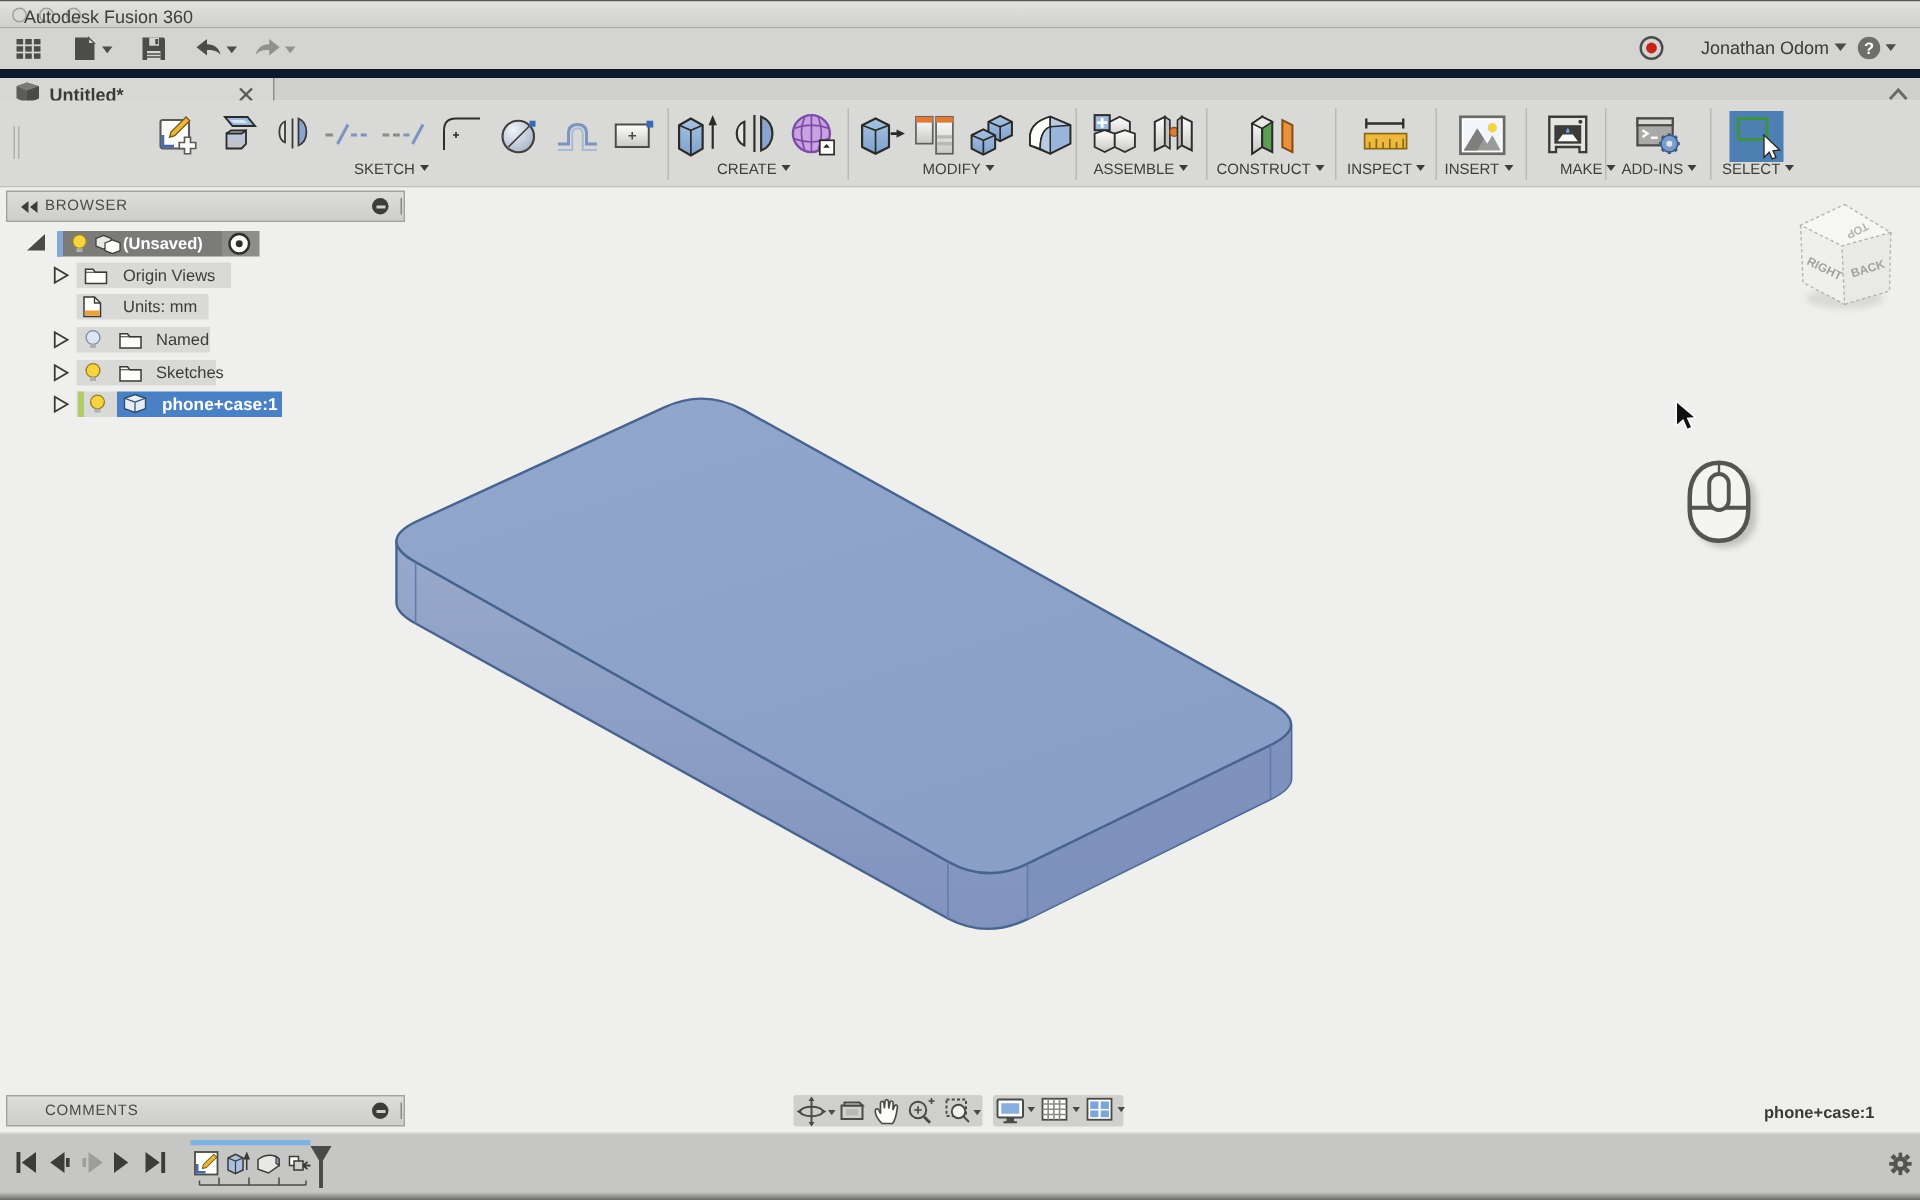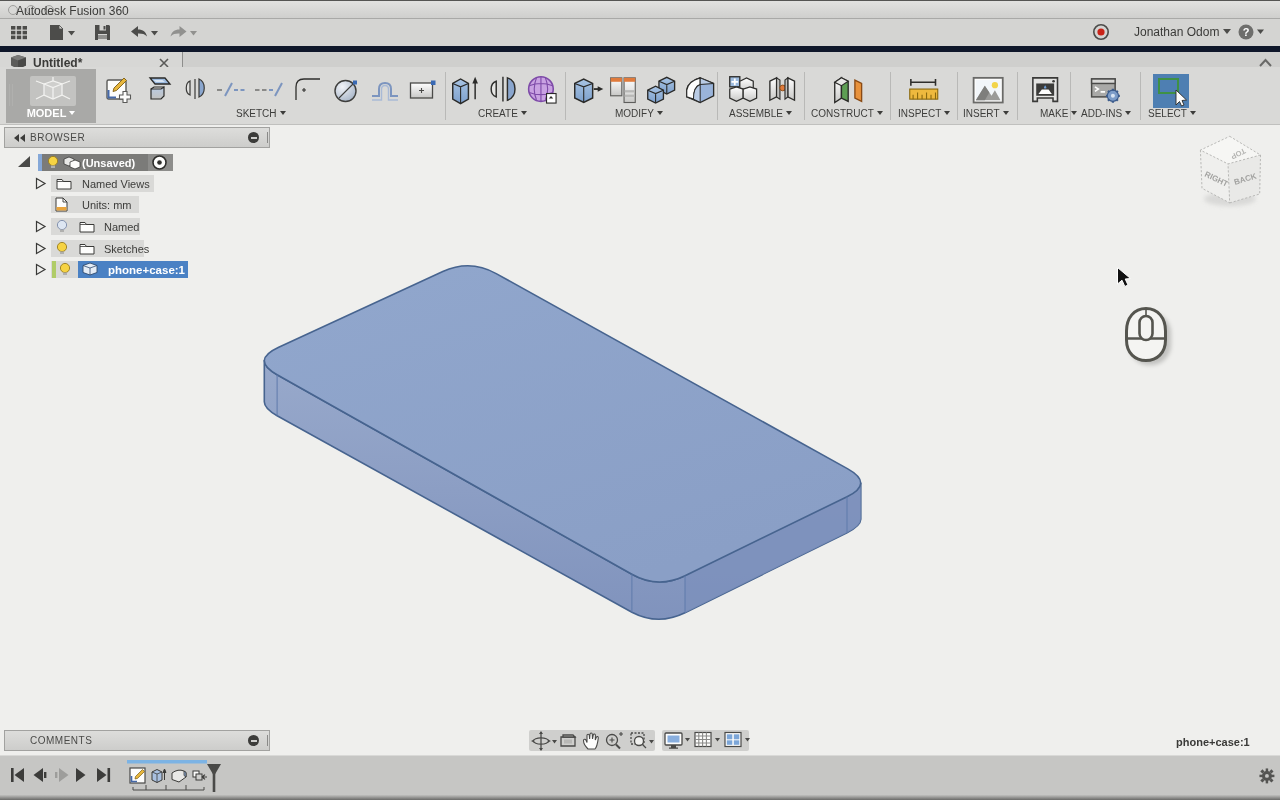--- a/index.html
+++ b/index.html
@@ -121,31 +121,20 @@
     <svg width="12" height="12" style="position:absolute;left:158px;top:5px;">
       <path d="M2 2 L10 10 M10 2 L2 10" stroke="#5a5a58" stroke-width="1.6"></path>
     </svg>
   </div>
   <svg width="16" height="12" style="position:absolute;left:1258px;top:5px;">
     <path d="M2 9 L7.5 3 L13 9" stroke="#6a6a68" stroke-width="2" fill="none"></path>
   </svg>
 </div>
 
 <div class="abs" id="toolbar">
-  <div id="modelblock">
-    <svg width="46" height="30" style="position:absolute;left:24px;top:7px;">
-      <rect x="0" y="0" width="46" height="30" rx="2" fill="#c3c3c1"></rect>
-      <g stroke="#f2f2f0" stroke-width="1.3" fill="none">
-        <path d="M14 8 L23 5 L32 8 L32 19 L23 23 L14 19 Z" fill="#cfcfcd"></path>
-        <path d="M14 8 L23 11.5 L32 8 M23 11.5 L23 23"></path>
-        <path d="M23 5 L23 1 M32 8 L40 5 M32 19 L40 23 M14 19 L6 23 M14 8 L6 5"></path>
-      </g>
-    </svg>
-    <div class="lbl">MODEL<span class="caret" style="border-top-color:#fff;"></span></div>
-  </div>
   <div style="position:absolute;left:9px;top:17px;width:1px;height:22px;background:#b0b0ae;"></div>
   <div style="position:absolute;left:12px;top:17px;width:1px;height:22px;background:#b0b0ae;"></div>
 
   <div class="seclabel" style="left:236px;">SKETCH<span class="caret"></span></div>
   <div class="seclabel" style="left:478px;">CREATE<span class="caret"></span></div>
   <div class="seclabel" style="left:615px;">MODIFY<span class="caret"></span></div>
   <div class="seclabel" style="left:729px;">ASSEMBLE<span class="caret"></span></div>
   <div class="seclabel" style="left:811px;">CONSTRUCT<span class="caret"></span></div>
   <div class="seclabel" style="left:898px;">INSPECT<span class="caret"></span></div>
   <div class="seclabel" style="left:963px;">INSERT<span class="caret"></span></div>
@@ -498,21 +487,21 @@
   </svg>
 
   <svg width="12" height="13" style="position:absolute;left:35px;top:177px;">
     <path d="M1.5 1.5 L10 6.5 L1.5 11.5 Z" fill="#f0f0ee" stroke="#3a3a38" stroke-width="1.2"></path>
   </svg>
   <div class="abs" style="left:51px;top:175px;width:103px;height:17px;background:#d9d9d7;"></div>
   <svg width="16" height="13" style="position:absolute;left:56px;top:177px;">
     <path d="M1 2.5 L6 2.5 L7.5 4.5 L15 4.5 L15 12 L1 12 Z" fill="#fdfdfc" stroke="#3a3a38" stroke-width="1"></path>
     <path d="M1 4.5 L15 4.5" stroke="#3a3a38" stroke-width="0.8"></path>
   </svg>
-  <div class="abs trow" style="left:82px;top:178px;">Named Views</div>
+  <div class="abs trow" style="left:82px;top:178px;">Origin Views</div>
 
   <div class="abs" style="left:51px;top:196px;width:88px;height:17px;background:#d9d9d7;"></div>
   <svg width="14" height="15" style="position:absolute;left:55px;top:197px;">
     <path d="M1 1 L8 1 L12 5 L12 14 L1 14 Z" fill="#fdfdfc" stroke="#3a3a38" stroke-width="1"></path>
     <path d="M8 1 L8 5 L12 5" fill="none" stroke="#3a3a38" stroke-width="0.9"></path>
     <rect x="1.5" y="10" width="10" height="3.5" fill="#e8a43c"></rect>
   </svg>
   <div class="abs trow" style="left:82px;top:199px;">Units: mm</div>
 
   <svg width="12" height="13" style="position:absolute;left:35px;top:220px;">

